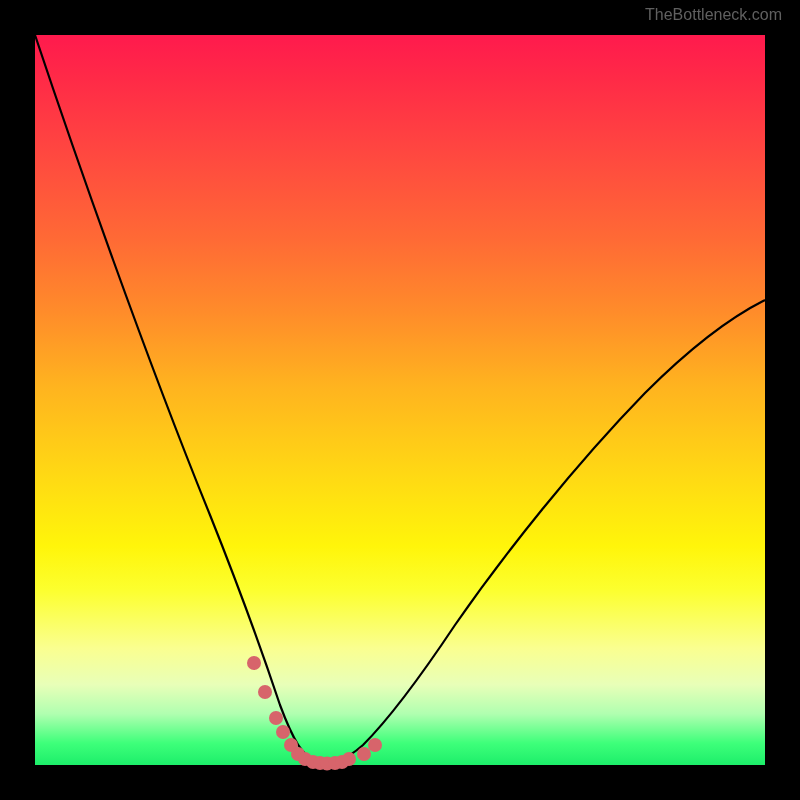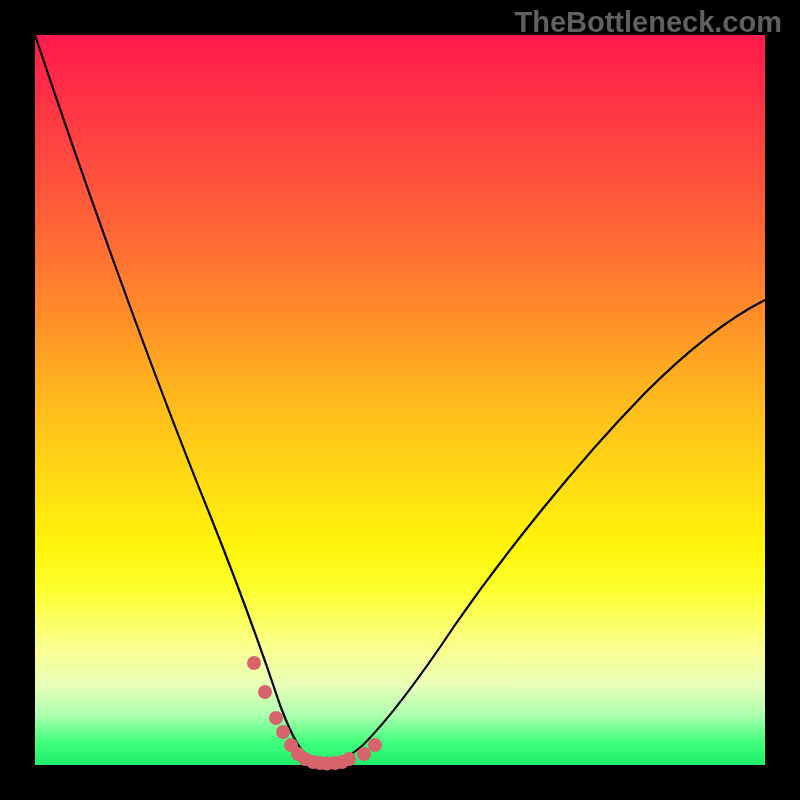--- a/index.html
+++ b/index.html
@@ -9,22 +9,22 @@
     height: 800px;
     background: #000;
     position: relative;
     font-family: Arial, sans-serif;
   }
   .watermark {
     position: absolute;
     top: 6px;
     right: 18px;
     color: #606060;
-    font-size: 29px;
-    font-weight: 700;
+    font-size: 16px;
+    font-weight: 400;
     z-index: 10;
   }
   .plot-area {
     position: absolute;
     left: 35px;
     top: 35px;
     width: 730px;
     height: 730px;
     background: linear-gradient(to bottom,
       #ff1a4d 0%,

